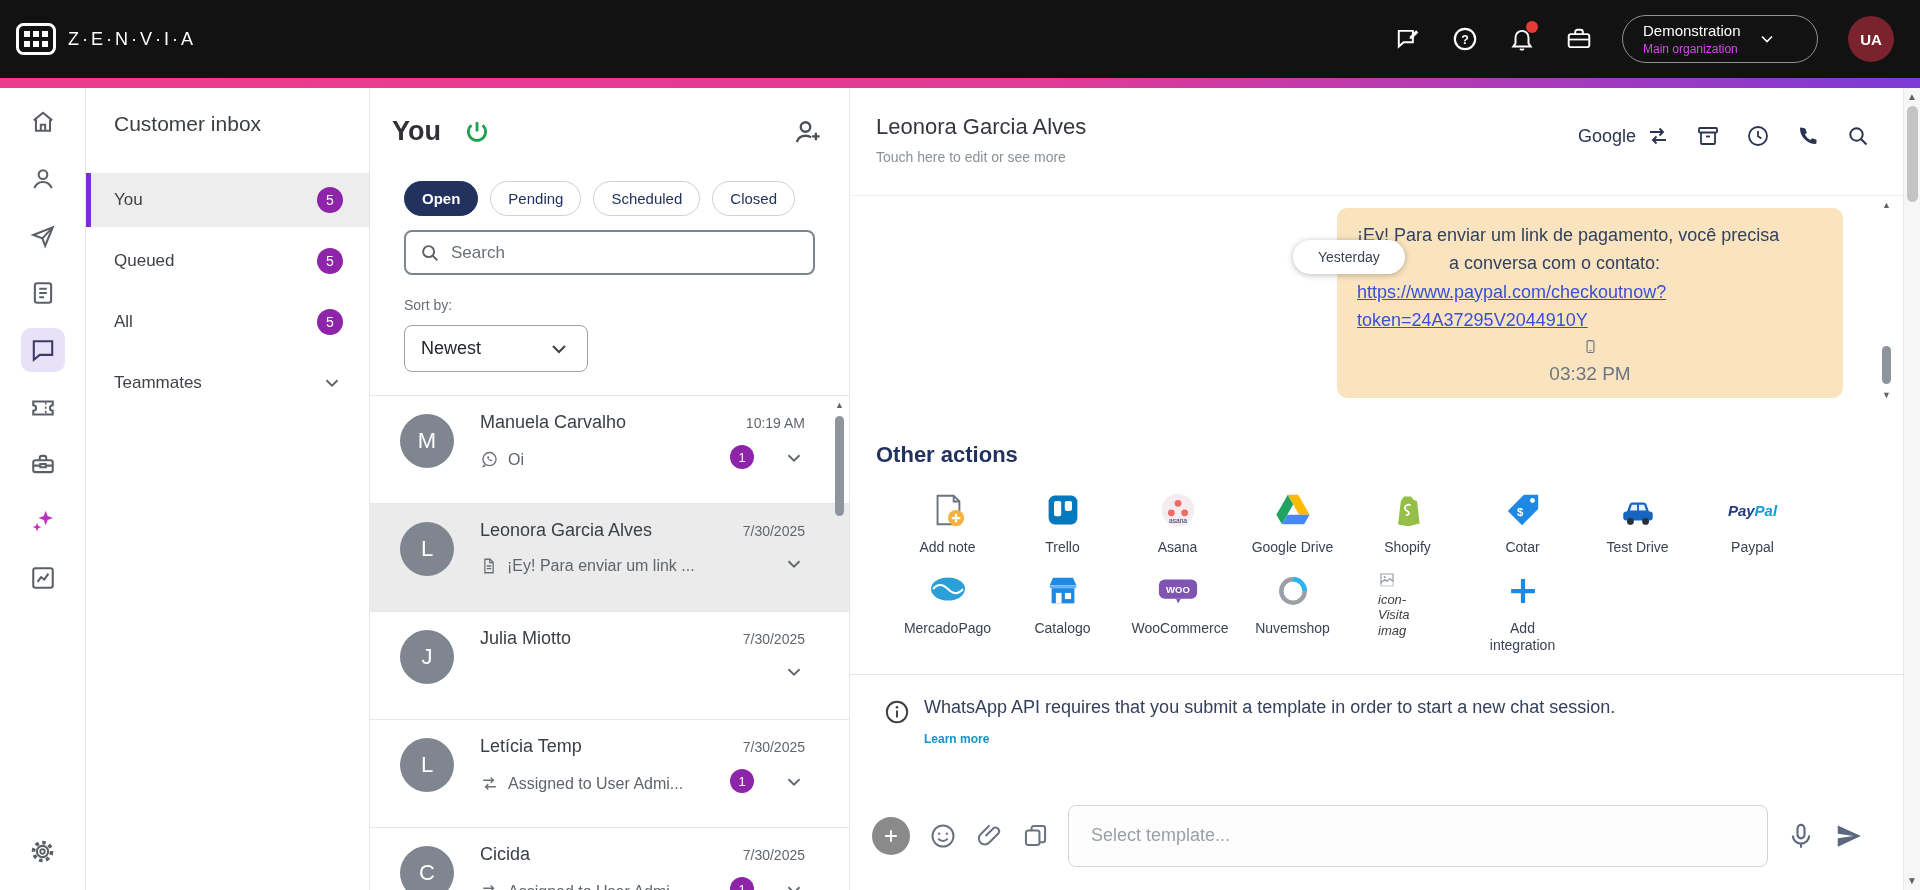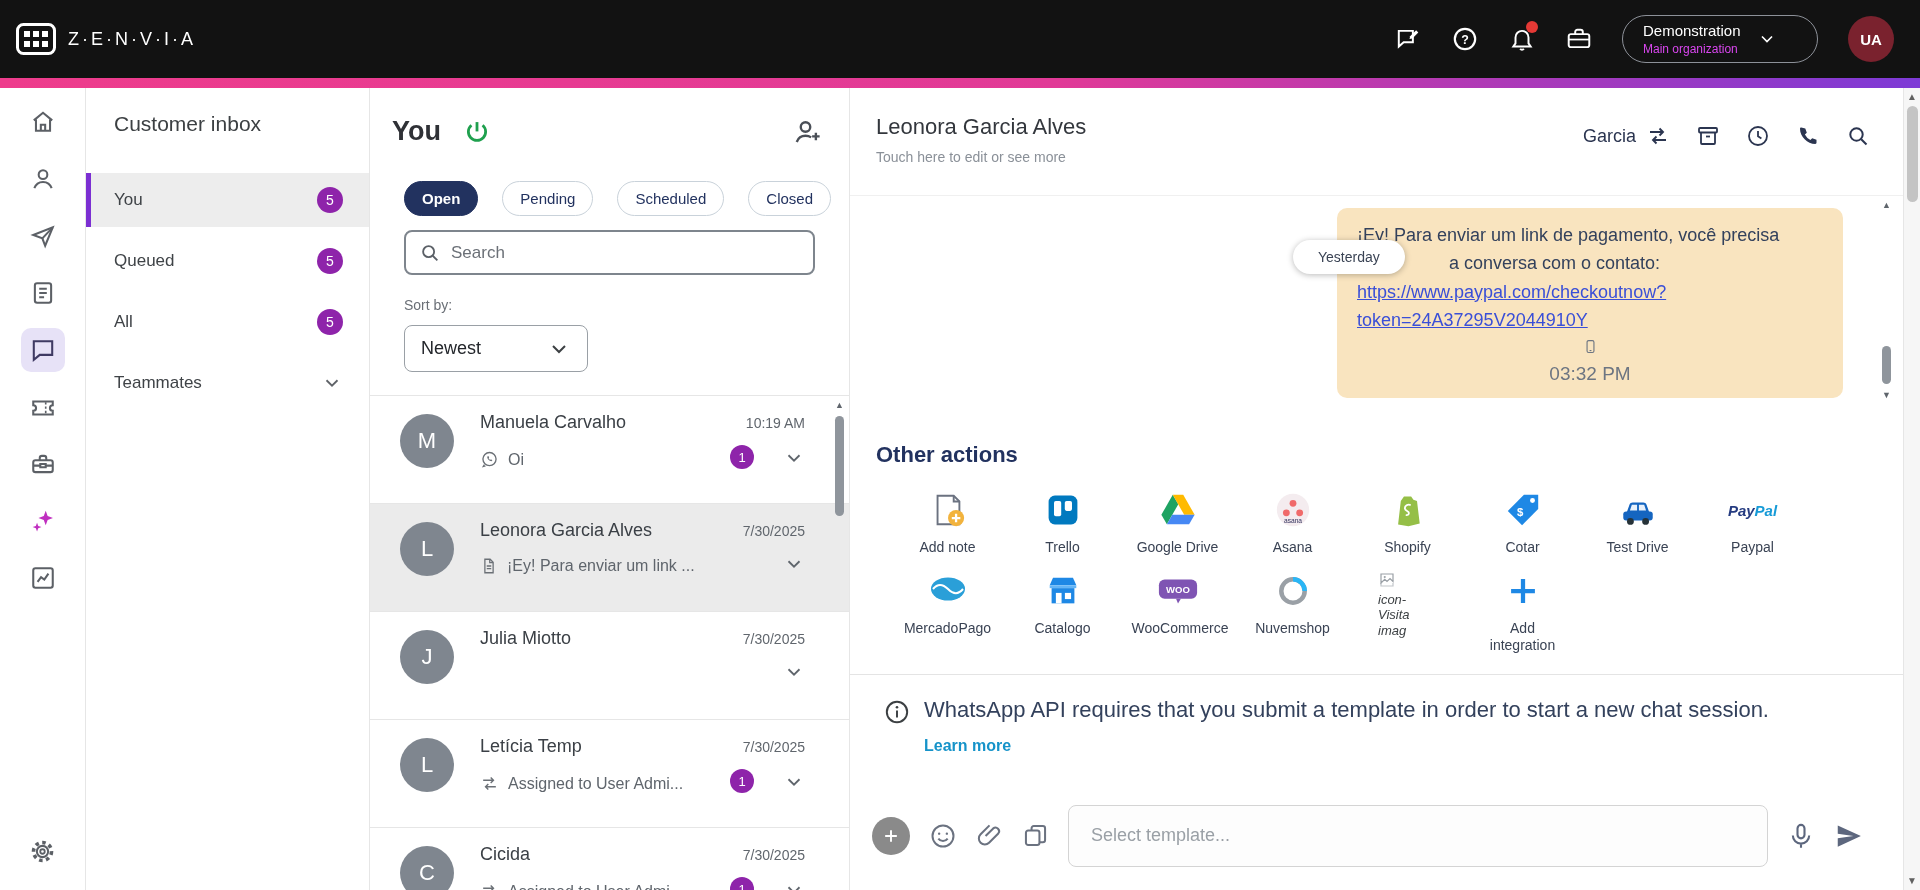--- a/index.html
+++ b/index.html
@@ -37,21 +37,21 @@
   .inbox-item.active::before { content:""; position:absolute; left:0; top:0; bottom:0; width:5px; background:#7b2fd2; }
   .badge { margin-left:auto; min-width:26px; height:26px; padding:0 6px; border-radius:13px; background:#8e24aa; color:#fff; font-size:14px; display:flex; align-items:center; justify-content:center; }
   .inbox-chevron { margin-left:auto; color:#5f6368; }
 
   
   .conv-list { width:480px; flex:0 0 480px; border-right:1px solid #e6e6e6; display:flex; flex-direction:column; position:relative; }
   .list-header { display:flex; align-items:center; gap:22px; padding:28px 26px 0 22px; }
   .list-title { font-size:27px; font-weight:bold; color:#2f3136; }
   .power { color:#1fa04e; display:flex; cursor:pointer; }
   .person-add { margin-left:auto; color:#4a4f57; display:flex; cursor:pointer; }
-  .pills { display:flex; gap:24px; padding-left:34px; margin-top:34px; }
+  .pills { display:flex; gap:12px; padding-left:34px; margin-top:34px; }
   .pill { height:35px; padding:0 17px; border-radius:18px; display:flex; align-items:center; font-size:15px; color:#22325f; border:1px solid #c9d2da; background:#fff; cursor:pointer; }
   .pill.active { background:#22325f; border-color:#22325f; color:#fff; font-weight:bold; }
   .search-box { margin:14px 34px 0; height:45px; border:2px solid #7e858d; border-radius:8px; display:flex; align-items:center; padding:0 13px; gap:10px; color:#5b6067; }
   .search-box input { border:none; outline:none; flex:1; font-size:17px; color:#333; font-family:inherit; background:transparent; }
   .search-box input::placeholder { color:#6b7077; }
   .sort-label { margin:22px 0 0 34px; font-size:14px; color:#6a6f76; }
   .sort-select { margin:12px 0 0 34px; width:184px; height:47px; border:1px solid #9aa0a6; border-radius:8px; display:flex; align-items:center; justify-content:space-between; padding:0 16px; font-size:18px; color:#23262b; cursor:pointer; }
   .sort-select .chev { color:#3c4043; display:flex; }
   .conv-items { margin-top:23px; flex:1; overflow:hidden; }
   .conv-item { display:flex; gap:26px; padding:16px 44px 12px 30px; border-top:1px solid #e6e6e6; min-height:108px; cursor:pointer; }
@@ -99,22 +99,22 @@
   .oa-label { line-height:1.25; max-width:92px; }
   .paypal-word { font-size:15px; font-weight:bold; font-style:italic; }
   .paypal-word .p1 { color:#253b80; } .paypal-word .p2 { color:#179bd7; }
   .broken-cell { align-items:flex-start; padding-left:28px;font-style:italic; }
   .broken-wrap { display:flex; flex-direction:column; gap:3px; align-items:flex-start; }
   .broken-text { font-size:13px; color:#3c4043; width:52px; line-height:1.2; word-break:break-word; text-align:left; }
 
   .chat-bottom { flex:1; border-top:1px solid #e4e4e4; display:flex; flex-direction:column; }
   .banner { height:112px; display:flex; gap:14px; padding:22px 40px 0 34px; }
   .banner-icon { flex:0 0 26px; color:#3c4043; padding-top:2px; }
-  .banner-text { font-size:22px; color:#33415c; }
-  .banner-link { display:inline-block; margin-top:14px; font-size:16px; font-weight:bold; color:#1693c9; cursor:pointer; }
+  .banner-text { font-size:18px; color:#33415c; }
+  .banner-link { display:inline-block; margin-top:14px; font-size:12px; font-weight:bold; color:#1693c9; cursor:pointer; }
   .composer { flex:1; display:flex; align-items:center; gap:19px; padding:0 30px 6px 22px; }
   .plus-btn { flex:0 0 38px; width:38px; height:38px; border-radius:50%; background:#8a8a8a; display:flex; align-items:center; justify-content:center; cursor:pointer; }
   .comp-icon { color:#6b7280; display:flex; cursor:pointer; }
   .template-input { flex:1; max-width:700px; height:62px; border:1px solid #d4d4d4; background:#fdfdfd; border-radius:8px; font-size:18px; color:#555; padding:0 22px; font-family:inherit; outline:none; }
   .template-input::placeholder { color:#9aa0a6; }
   .slate { color:#5d677e; }
 
   
   .win-scrollbar { position:absolute; right:0; top:88px; bottom:0; width:17px; background:#f6f6f6; border-left:1px solid #e6e6e6; z-index:6; }
   .win-scrollbar .sb-arrow { position:absolute; left:3px; color:#606060; font-size:10px; }
@@ -453,21 +453,21 @@
 
     <section class="chat">
 
       <div class="chat-header">
         <div>
           <div class="chat-contact-name">Leonora Garcia Alves</div>
           <div class="chat-contact-sub">Touch here to edit or see more</div>
         </div>
         <div class="chat-tools">
           <span class="assign">
-            <span>Garcia</span>
+            <span>Google</span>
             <svg width="24" height="24" viewBox="0 0 24 24" fill="none" stroke="currentColor" stroke-width="1.9">
                 <path d="M4 8h13M13.5 4.5L17 8l-3.5 3.5"></path>
                 <path d="M20 16H7M10.5 12.5L7 16l3.5 3.5"></path>
               </svg>
           </span>
           <span class="tool">
             <svg width="24" height="24" viewBox="0 0 24 24" fill="none" stroke="currentColor" stroke-width="1.8">
                 <rect x="3" y="4" width="18" height="4.5" rx="1"></rect>
                 <path d="M5 8.5V19a1 1 0 0 0 1 1h12a1 1 0 0 0 1-1V8.5"></path>
                 <path d="M10 12.5h4"></path>
@@ -540,38 +540,38 @@
                   <rect x="4" y="4" width="32" height="32" rx="7" fill="#0079bf"></rect>
                   <rect x="10" y="10" width="8" height="17" rx="2" fill="#fff"></rect>
                   <rect x="22" y="10" width="8" height="11" rx="2" fill="#fff"></rect>
                 </svg>
             </span>
             <span class="oa-label">Trello</span>
           </div>
           <div class="oa-cell">
             <span class="oa-icon">
               <svg width="38" height="38" viewBox="0 0 40 40">
-                  <path fill="#1ea362" d="M14.5 4L2.5 25l5.8 10 12-21z"></path>
-                  <path fill="#ffba00" d="M14.5 4h11l12 21h-11z"></path>
-                  <path fill="#4688f4" d="M8.3 35l5.7-10h23.5l-5.8 10z"></path>
-                </svg>
-            </span>
-            <span class="oa-label">Google Drive</span>
-          </div>
-          <div class="oa-cell">
-            <span class="oa-icon">
-              <svg width="38" height="38" viewBox="0 0 40 40">
                   <circle cx="20" cy="20" r="17" fill="#f4ecef"></circle>
                   <circle cx="20" cy="13" r="3.6" fill="#f06a6a"></circle>
                   <circle cx="13" cy="23" r="3.6" fill="#f06a6a"></circle>
                   <circle cx="27" cy="23" r="3.6" fill="#f06a6a"></circle>
                   <text x="20" y="34" text-anchor="middle" font-size="7" fill="#32325d">asana</text>
                 </svg>
             </span>
             <span class="oa-label">Asana</span>
+          </div>
+          <div class="oa-cell">
+            <span class="oa-icon">
+              <svg width="38" height="38" viewBox="0 0 40 40">
+                  <path fill="#1ea362" d="M14.5 4L2.5 25l5.8 10 12-21z"></path>
+                  <path fill="#ffba00" d="M14.5 4h11l12 21h-11z"></path>
+                  <path fill="#4688f4" d="M8.3 35l5.7-10h23.5l-5.8 10z"></path>
+                </svg>
+            </span>
+            <span class="oa-label">Google Drive</span>
           </div>
           <div class="oa-cell">
             <span class="oa-icon">
               <svg width="36" height="38" viewBox="0 0 40 40">
                   <path d="M12 10l3.5-5h8l2.5 3.5 4 1.5 3 25-12.5 3L9 36z" fill="#95bf47"></path>
                   <path d="M23 14.5c-3.5-1.2-6.5.8-6.5 3.5 0 3.2 4.5 3 4.5 5.4 0 1.8-1.4 2.4-3.5 2.2" stroke="#fff" stroke-width="2" fill="none"></path>
                 </svg>
             </span>
             <span class="oa-label">Shopify</span>
           </div>

